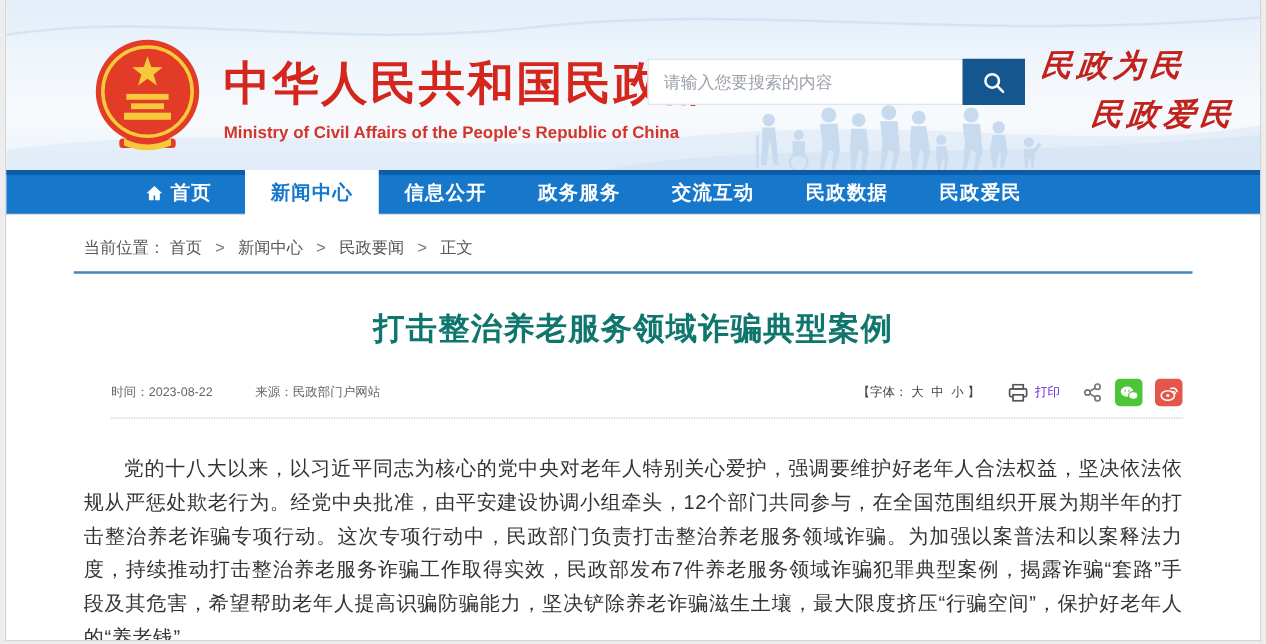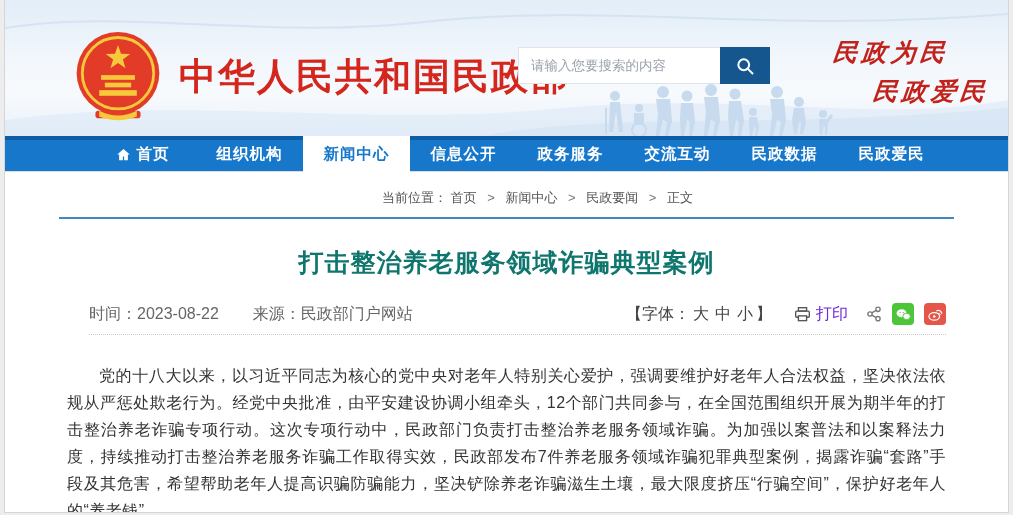--- a/index.html
+++ b/index.html
@@ -13,21 +13,21 @@
     background:linear-gradient(180deg,#e2edf8 0%,#f2f7fc 45%,#f7fafd 70%,#e9f1fa 100%); overflow:hidden; }
   .header-waves { position:absolute; top:0; left:0; width:100%; height:100%; pointer-events:none; }
   .logo-row { position:absolute; left:66px; top:30px; display:flex; align-items:center; }
   .emblem { width:94px; height:94px; flex:0 0 auto; }
   .site-title-block { margin-left:14px; }
   .site-title { font-size:37px; font-weight:bold; color:#d4261c; letter-spacing:2px;
     font-family:"Liberation Sans","DejaVu Sans",sans-serif; white-space:nowrap; }
   .site-subtitle { margin-top:6px; font-size:13.5px; font-weight:bold; color:#d4352b; white-space:nowrap; }
 
   .search-box { position:absolute; left:513px; top:47px; display:flex; height:37px; }
-  .search-input { width:202px; height:37px; border:1px solid #dfe4ea; border-right:none; background:#fff;
+  .search-input { width:252px; height:37px; border:1px solid #dfe4ea; border-right:none; background:#fff;
     padding:0 12px; font-size:13.5px; color:#333; outline:none; }
   .search-input::placeholder { color:#9aa2ab; }
   .search-btn { width:50px; height:37px; background:#15568f; border:none; cursor:pointer;
     display:flex; align-items:center; justify-content:center; }
 
   .slogan { position:absolute; left:828px; top:36px; color:#c2221c; width:170px;
     font-family:"DejaVu Serif","Liberation Serif",serif; font-style:italic; font-weight:bold; }
   .slogan-line1 { font-size:25px; letter-spacing:4px; transform:skewX(-6deg); }
   .slogan-line2 { font-size:25px; letter-spacing:4px; margin-top:6px; padding-left:40px; transform:skewX(-6deg); }
 
@@ -36,29 +36,29 @@
   
   .nav-bar { position:relative; height:36px; background:#1778cb; border-bottom:1px solid #dcdcdc; }
   .nav-strip { position:absolute; top:0; left:0; width:100%; height:4px; background:#0d5da6; }
   .nav-items { position:relative; display:flex; height:36px; padding-left:84px; }
   .nav-item { width:107px; height:36px; display:flex; align-items:center; justify-content:center;
     color:#fff; font-size:15.5px; font-weight:bold; cursor:pointer; letter-spacing:1px; }
   .nav-item.active { background:#fff; color:#1778cb; }
   .nav-home-icon { margin-right:6px; display:inline-flex; }
 
   
-  .breadcrumb { padding:17px 0 0 62px; font-size:13px; color:#555; height:45px;text-align:center; }
+  .breadcrumb { padding:17px 0 0 62px; font-size:13px; color:#555; height:45px; }
   .breadcrumb a { color:#555; text-decoration:none; cursor:pointer; }
   .crumb-sep { margin:0 7px; color:#777; }
 
   
   .content-box { margin:0 54px; border-top:2px solid #4388bd; }
   .article-title { margin-top:27px; text-align:center; font-size:25px; font-weight:bold;
     color:#0f766e; letter-spacing:1px; }
-  .meta-row { margin:24px 8px 0 30px; display:flex; align-items:center; font-size:16px; color:#666;
+  .meta-row { margin:24px 8px 0 30px; display:flex; align-items:center; font-size:10px; color:#666;
     padding-bottom:9px; border-bottom:1px dotted #c9c9c9; }
   .meta-left { display:flex; align-items:center; }
   .meta-time { margin-right:34px; }
   .meta-right { margin-left:auto; display:flex; align-items:center; color:#444; }
   .font-size-ctrl span.fs-opt { cursor:pointer; margin:0 3px; }
   .print-btn { display:inline-flex; align-items:center; margin-left:22px; cursor:pointer; color:#6d28d9; }
   .print-btn svg { margin-right:5px; }
   .share-link { margin-left:18px; cursor:pointer; display:inline-flex; }
   .share-badge { width:22px; height:22px; border-radius:4px; margin-left:10px; cursor:pointer;
     display:inline-flex; align-items:center; justify-content:center; }
@@ -86,20 +86,21 @@
         <circle cx="50" cy="46" r="38" fill="none" stroke="#f6c83c" stroke-width="3"></circle>
         <path d="M50 16 l3.2 9.2 9.8 .2 -7.8 6 2.8 9.4 -8 -5.6 -8 5.6 2.8 -9.4 -7.8 -6 9.8 -.2 z" fill="#f6c83c"></path>
         <rect x="32" y="48" width="36" height="5" fill="#f6c83c"></rect>
         <rect x="36" y="56" width="28" height="5" fill="#f6c83c"></rect>
         <rect x="30" y="64" width="40" height="6" fill="#f6c83c"></rect>
         <rect x="26" y="86" width="48" height="8" rx="3" fill="#e23c28"></rect>
         <path d="M30 86 q20 10 40 0 l0 6 q-20 8 -40 0 z" fill="#f6c83c"></path>
       </svg>
       <div class="site-title-block">
         <div class="site-title">中华人民共和国民政部</div>
+        <div class="site-subtitle">Ministry of Civil Affairs of the People's Republic of China</div>
       </div>
     </div>
 
     <div class="search-box">
       <input class="search-input" type="text" placeholder="请输入您要搜索的内容" style="">
       <button class="search-btn">
         <svg width="20" height="20" viewBox="0 0 24 24">
           <circle cx="10.5" cy="10.5" r="6.5" fill="none" stroke="#fff" stroke-width="2.4"></circle>
           <line x1="15.5" y1="15.5" x2="21" y2="21" stroke="#fff" stroke-width="2.4" stroke-linecap="round"></line>
         </svg>
@@ -143,23 +144,20 @@
     <div class="nav-strip"></div>
     <div class="nav-items">
       <div class="nav-item">
         <span class="nav-home-icon">
           <svg width="15" height="15" viewBox="0 0 24 24">
               <path d="M12 3 L2 12 h3 v9 h6 v-6 h2 v6 h6 v-9 h3 z" fill="#fff"></path>
             </svg>
         </span>
         <span>首页</span>
       </div>
-      <div class="nav-item">
-        <span>组织机构</span>
-      </div>
       <div class="nav-item active">
         <span>新闻中心</span>
       </div>
       <div class="nav-item">
         <span>信息公开</span>
       </div>
       <div class="nav-item">
         <span>政务服务</span>
       </div>
       <div class="nav-item">

